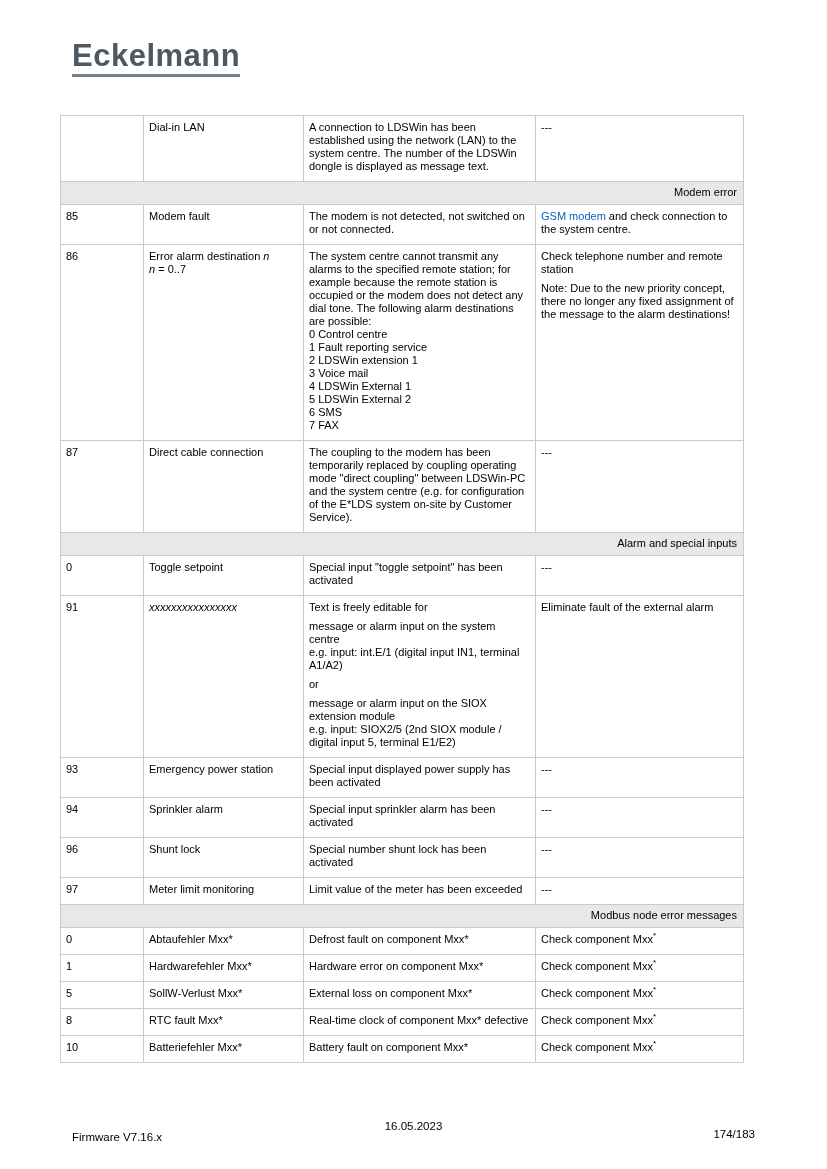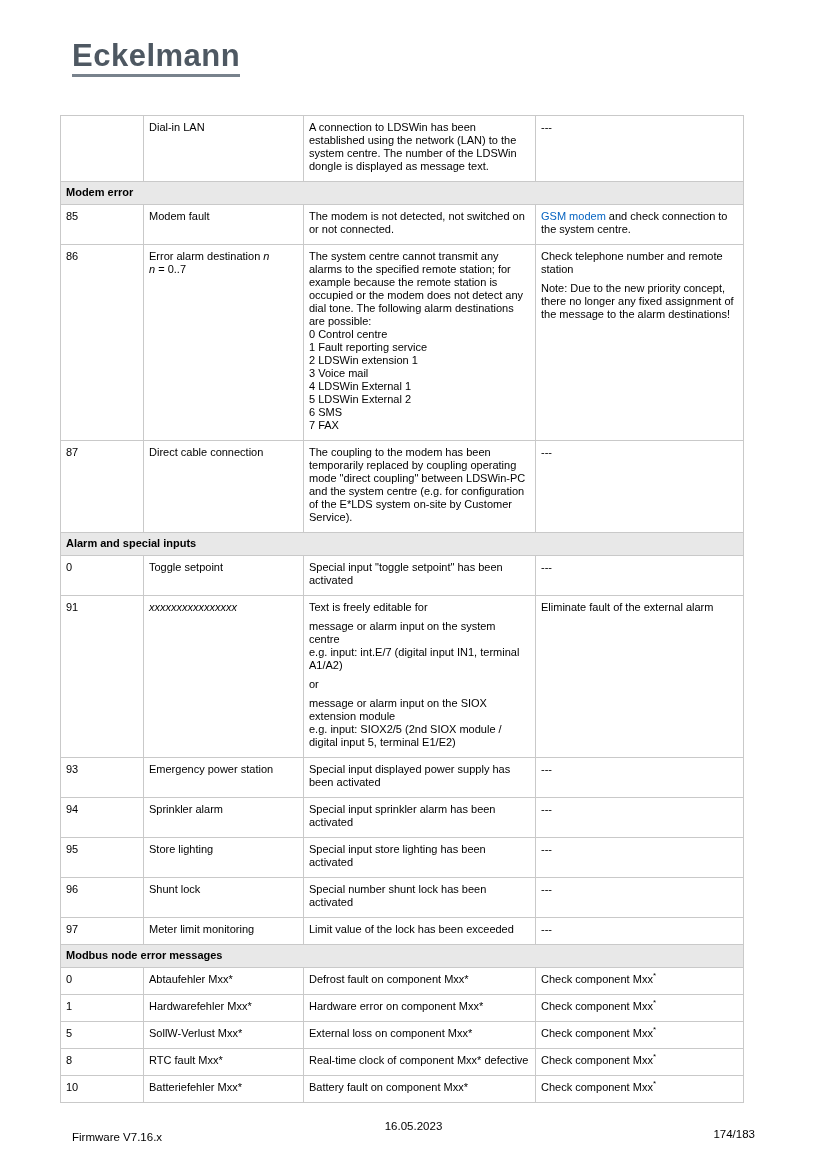--- a/index.html
+++ b/index.html
@@ -44,22 +44,23 @@
 
   .doc-table td {
     border: 1px solid #c9c9c9;
     vertical-align: top;
     padding: 5px 6px 8px 5px;
     word-wrap: break-word;
   }
 
   tr.section td {
     background: #e8e8e8;
-    font-weight: bold;
+    font-weight: normal;
     padding: 4px 6px 5px 5px;
+    text-align: right;
   }
 
   .prelines { white-space: pre-line; }
   .it { font-style: italic; }
 
   .para + .para { margin-top: 6px; }
 
   a.link { color: #0563c1; text-decoration: none; cursor: pointer; }
 
   sup { font-size: 8px; line-height: 0; }
@@ -148,21 +149,21 @@
         <td>Special input "toggle setpoint" has been activated</td>
         <td>---</td>
       </tr>
 
       <tr>
         <td>91</td>
         <td class="it">xxxxxxxxxxxxxxxx</td>
         <td>
           <div class="para">Text is freely editable for</div>
           <div class="para prelines">message or alarm input on the system centre
-e.g. input: int.E/7 (digital input IN1, terminal A1/A2)</div>
+e.g. input: int.E/1 (digital input IN1, terminal A1/A2)</div>
           <div class="para">or</div>
           <div class="para prelines">message or alarm input on the SIOX extension module
 e.g. input: SIOX2/5 (2nd SIOX module / digital input 5, terminal E1/E2)</div>
         </td>
         <td>Eliminate fault of the external alarm</td>
       </tr>
 
       <tr>
         <td>93</td>
         <td>Emergency power station</td>
@@ -170,38 +171,32 @@
         <td>---</td>
       </tr>
 
       <tr>
         <td>94</td>
         <td>Sprinkler alarm</td>
         <td>Special input sprinkler alarm has been activated</td>
         <td>---</td>
       </tr>
 
-      <tr>
-        <td>95</td>
-        <td>Store lighting</td>
-        <td>Special input store lighting has been activated</td>
-        <td>---</td>
-      </tr>
 
       <tr>
         <td>96</td>
         <td>Shunt lock</td>
         <td>Special number shunt lock has been activated</td>
         <td>---</td>
       </tr>
 
       <tr>
         <td>97</td>
         <td>Meter limit monitoring</td>
-        <td>Limit value of the lock has been exceeded</td>
+        <td>Limit value of the meter has been exceeded</td>
         <td>---</td>
       </tr>
 
       <tr class="section">
         <td colspan="4">Modbus node error messages</td>
       </tr>
 
       <tr>
         <td>0</td>
         <td>Abtaufehler Mxx*</td>

